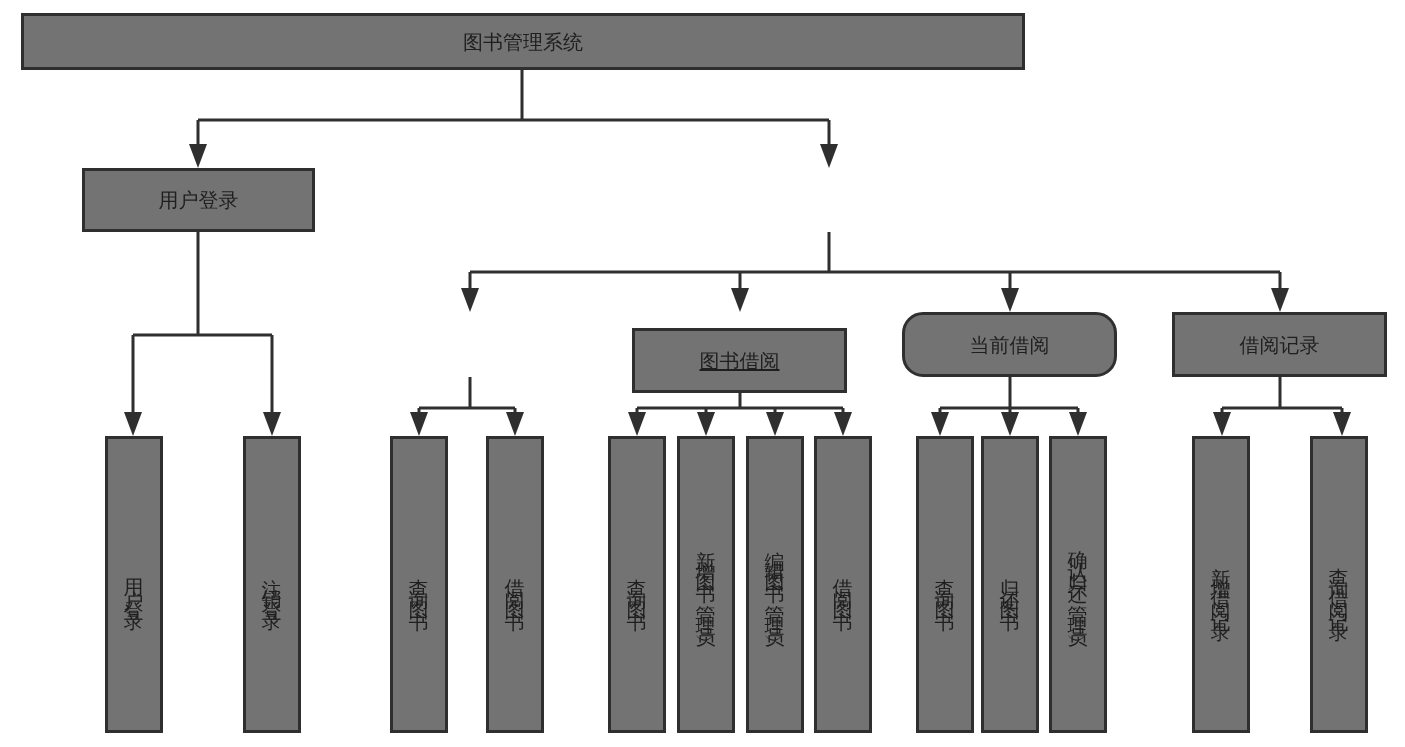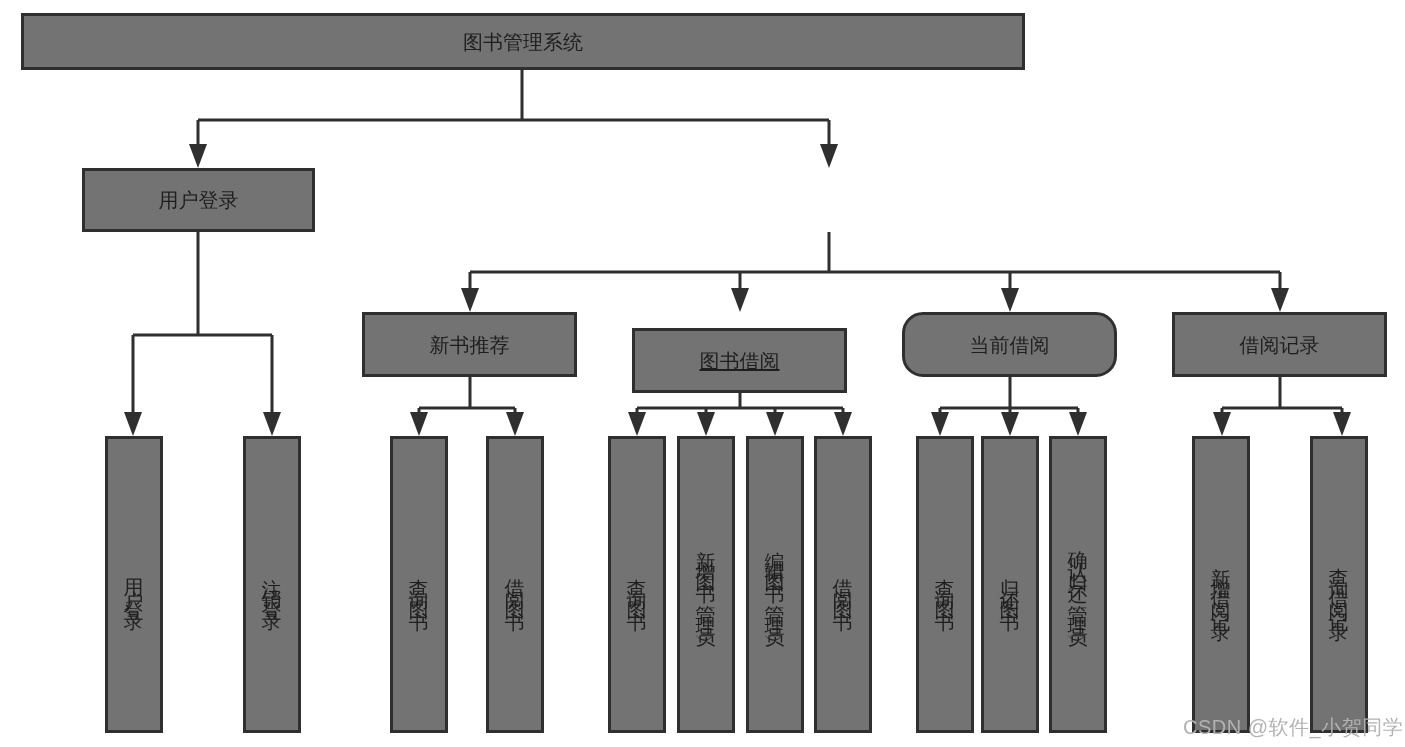--- a/index.html
+++ b/index.html
@@ -67,21 +67,20 @@
     <polygon points="1001,412 1019,412 1010,436"></polygon>
     <polygon points="1069,412 1087,412 1078,436"></polygon>
     <polygon points="1213,412 1231,412 1222,436"></polygon>
     <polygon points="1333,412 1351,412 1342,436"></polygon>
   </svg>
 
   <div class="node" style="left:21px;top:13px;width:1004px;height:57px;">图书管理系统</div>
 
   <div class="node" style="left:82px;top:168px;width:233px;height:64px;">用户登录</div>
 
-  <div class="node" style="left:362px;top:312px;width:215px;height:65px;">新书推荐</div>
   <div class="node" style="left:632px;top:328px;width:215px;height:65px;text-decoration:underline;">图书借阅</div>
   <div class="node" style="left:902px;top:312px;width:215px;height:65px;border-radius:21px;">当前借阅</div>
   <div class="node" style="left:1172px;top:312px;width:215px;height:65px;font-family:Liberation Serif, serif;">借阅记录</div>
 
   <div class="node vnode" style="left:105px;top:436px;width:58px;height:297px;">
     <span>用户登录</span>
   </div>
   <div class="node vnode" style="left:243px;top:436px;width:58px;height:297px;">
     <span>注销登录</span>
   </div>
@@ -116,14 +115,13 @@
     <span>确认归还（管理员）</span>
   </div>
 
   <div class="node vnode" style="left:1192px;top:436px;width:58px;height:297px;">
     <span>新增借阅记录</span>
   </div>
   <div class="node vnode" style="left:1310px;top:436px;width:58px;height:297px;">
     <span>查询借阅记录</span>
   </div>
 
-  <div class="watermark">CSDN @软件_小贺同学</div>
 </div>
 
 </body></html>

